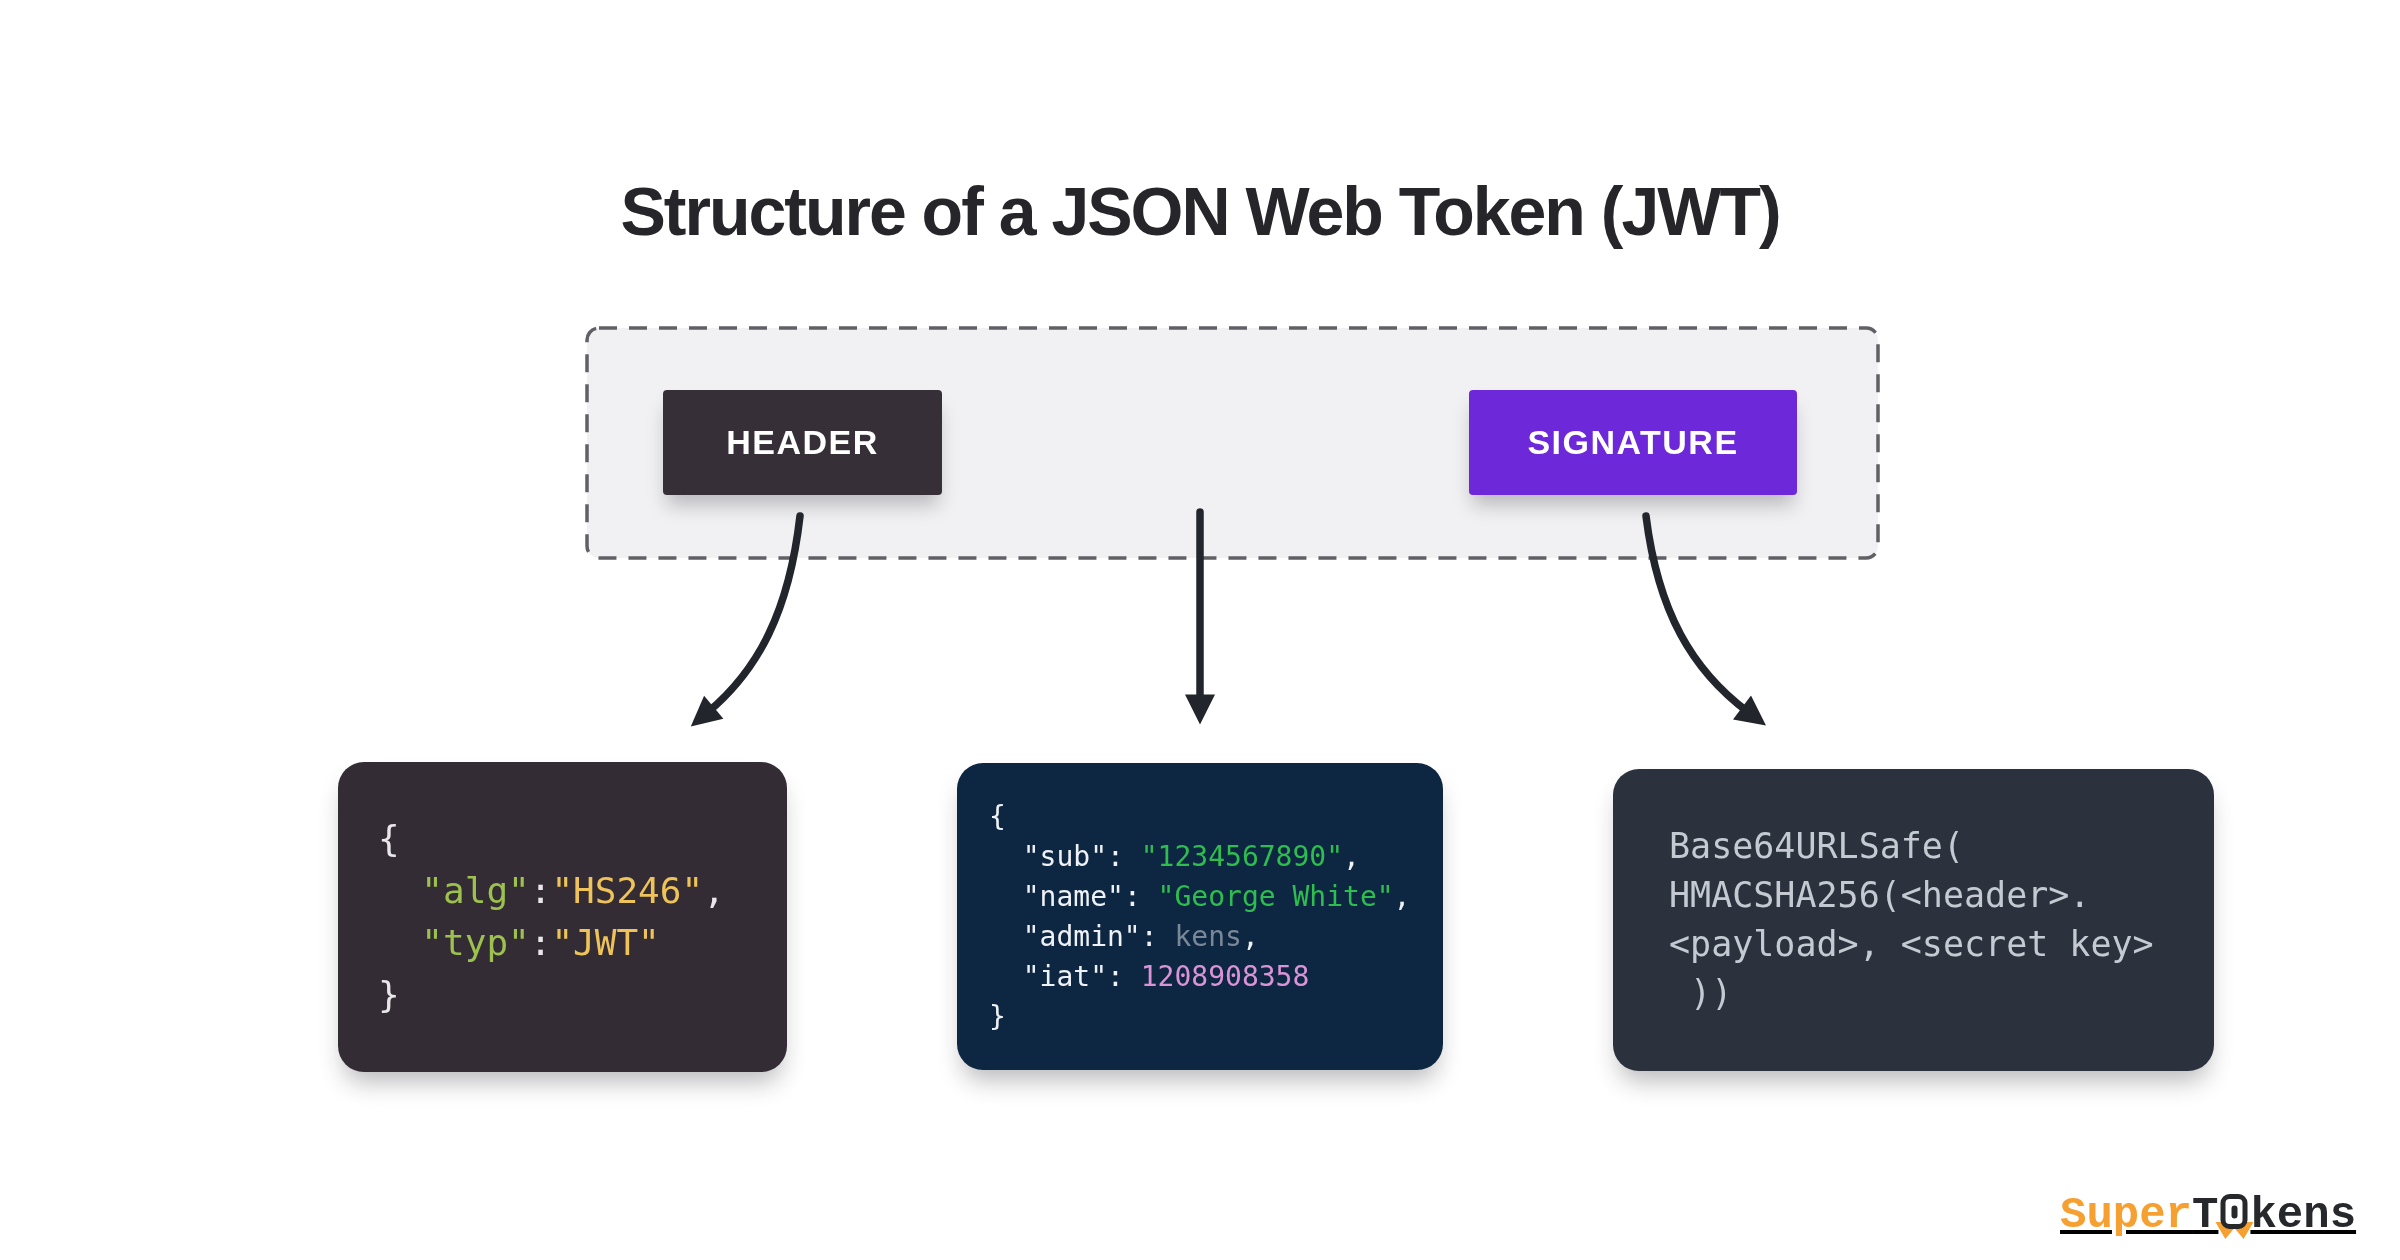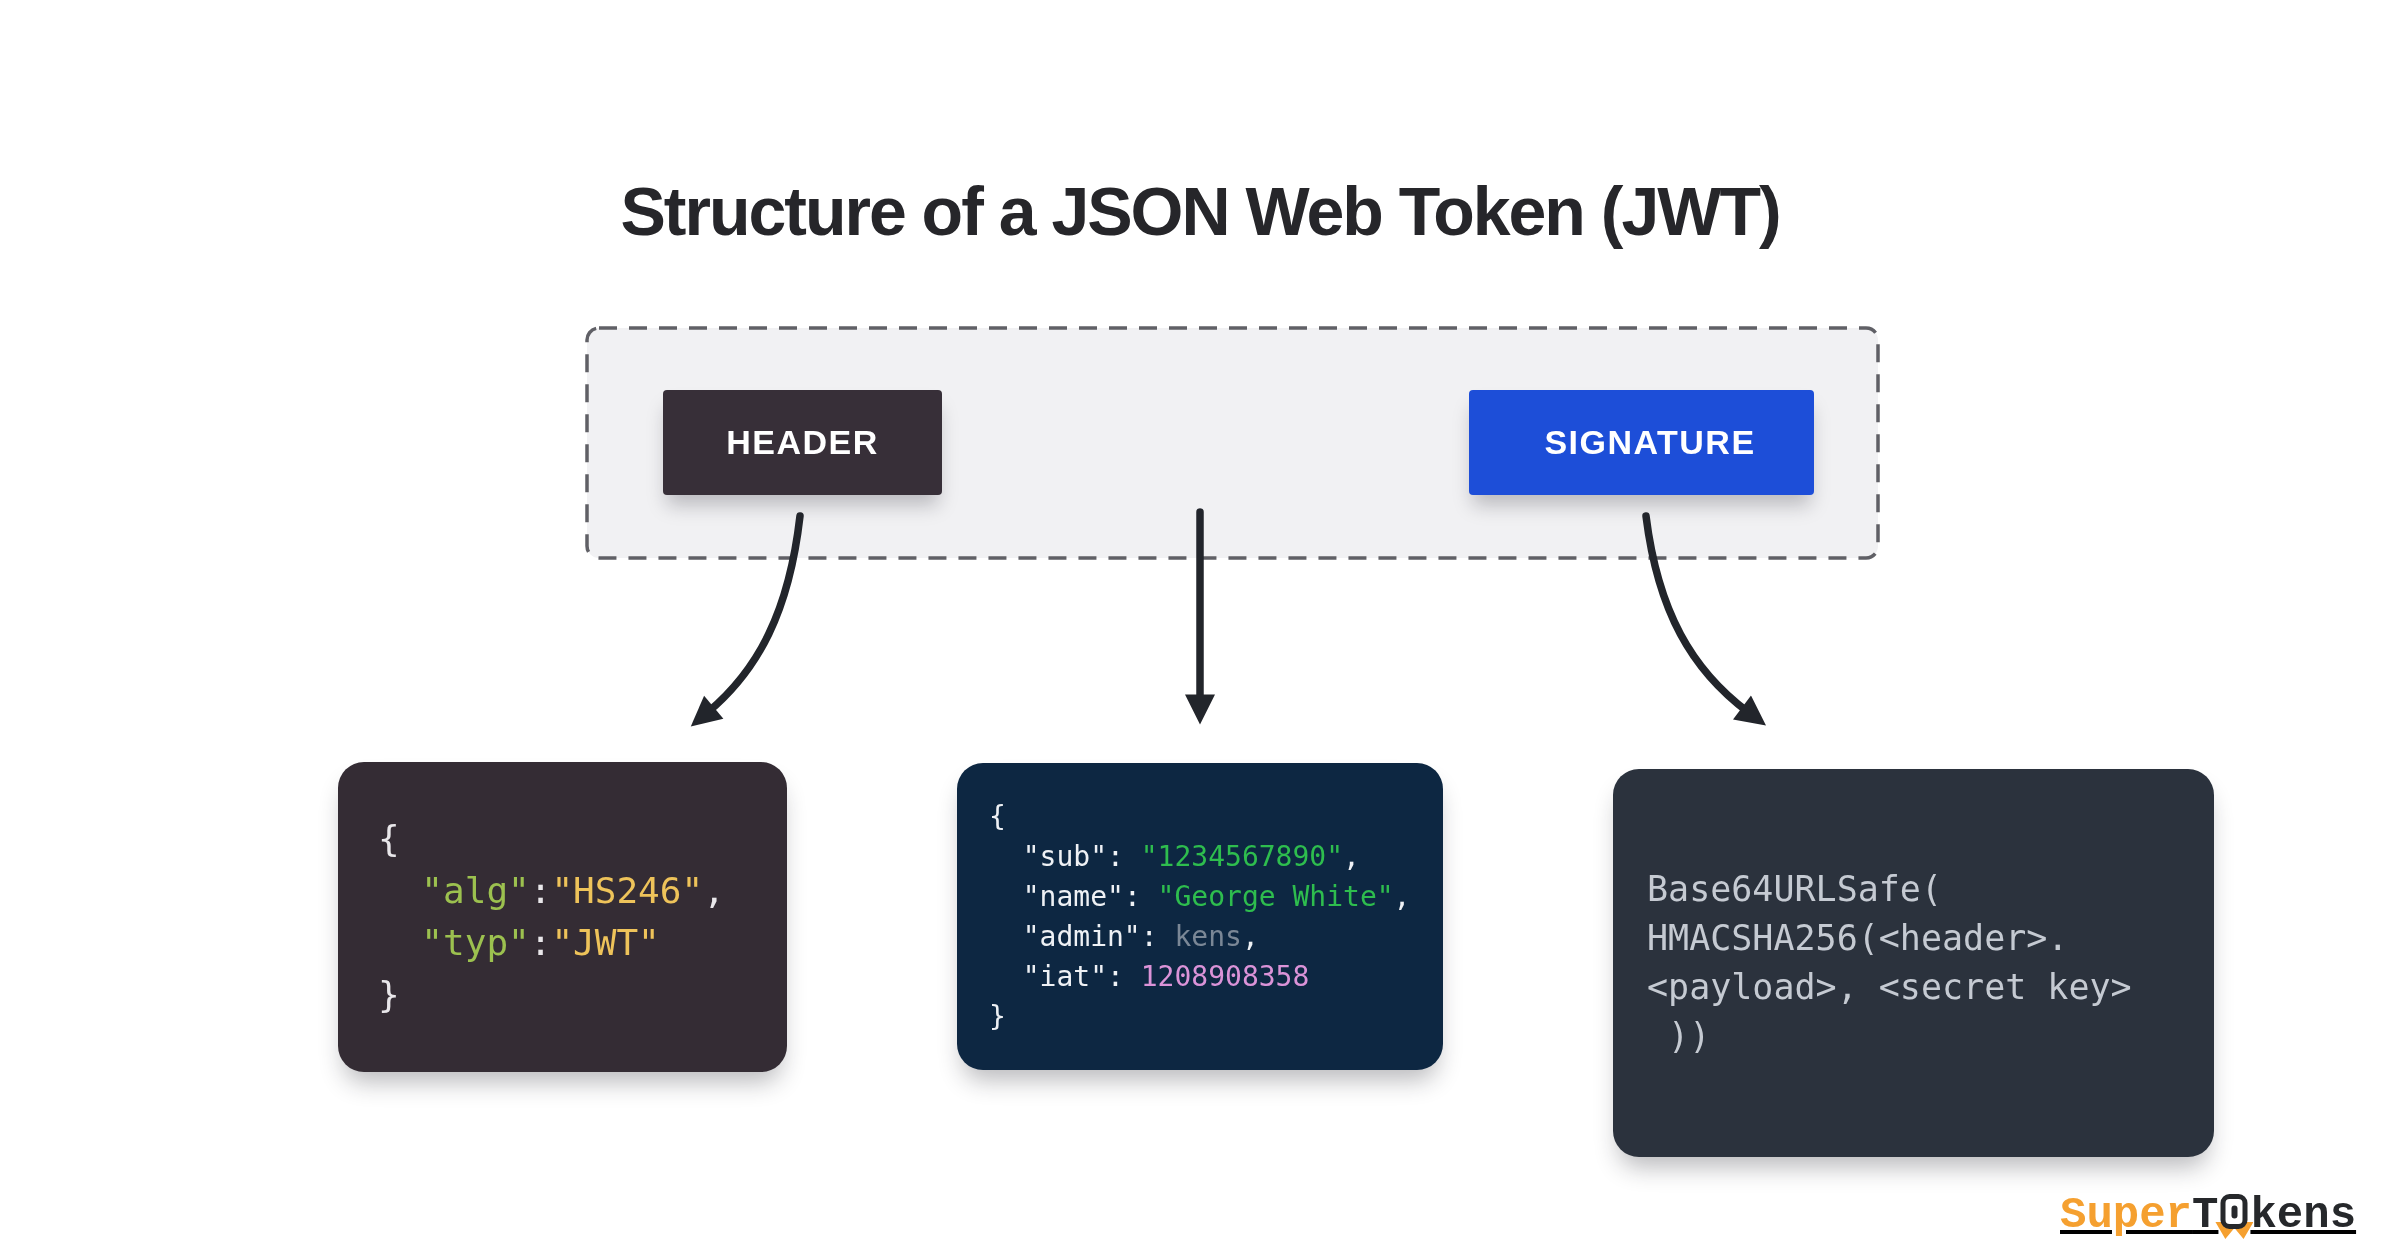--- a/index.html
+++ b/index.html
@@ -52,21 +52,21 @@
   
   .code-box{
     position:absolute;border-radius:26px;
     display:flex;flex-direction:column;justify-content:center;
     font-family:"DejaVu Sans Mono", monospace;
     box-shadow:0 16px 24px -6px rgba(25,25,35,.3);
   }
   .code-line{white-space:pre;}
   .code-header{left:338px;top:762px;width:449px;height:310px;padding-left:40px;font-size:36px;line-height:52px;}
   .code-payload{left:957px;top:763px;width:486px;height:307px;padding-left:32px;font-size:28px;line-height:40px;}
-  .code-signature{left:1613px;top:769px;width:601px;height:388px;padding-left:34px;font-size:35px;line-height:49px;}
+  .code-signature{left:1613px;top:769px;width:601px;height:302px;padding-left:56px;font-size:35px;line-height:49px;}
   .code-box{box-sizing:border-box;}
 
   .tok-punct{color:var(--tok-punct,#e9e7ea);}
   .tok-key_green{color:var(--tok-key-green,#9cc14f);}
   .tok-val_yellow{color:var(--tok-val-yellow,#eec35a);}
   .tok-punct_w{color:var(--tok-punct-w,#eef1f5);}
   .tok-key_white{color:var(--tok-key-white,#eef1f5);}
   .tok-val_green{color:var(--tok-val-green,#2ebd4e);}
   .tok-bool_gray{color:var(--tok-bool-gray,#7a8796);}
   .tok-num_pink{color:var(--tok-num-pink,#db93d8);}
@@ -107,21 +107,21 @@
 
   <h1 class="title">Structure of a JSON Web Token (JWT)</h1>
 
   <section class="token-bar">
     <svg class="token-bar-border" width="1295" height="234" viewBox="0 0 1295 234">
       <rect x="2" y="2" width="1291" height="230" rx="12"></rect>
     </svg>
     <div class="pill pill-header" style="background: rgb(55, 47, 56);">
       <span class="pill-label">HEADER</span>
     </div>
-    <div class="pill pill-signature" style="background: #1d4ed8; padding-left: 17px;">
+    <div class="pill pill-signature" style="background: #6d28d9;">
       <span class="pill-label">SIGNATURE</span>
     </div>
   </section>
 
   <svg class="arrows" viewBox="0 0 2400 1260">
     <defs>
       <marker id="ah" viewBox="0 0 10 10" refX="2.5" refY="5" markerWidth="4.2" markerHeight="4" orient="auto" markerUnits="strokeWidth">
         <path class="arrowhead-fill" d="M0,0 L10,5 L0,10 Z"></path>
       </marker>
     </defs>

